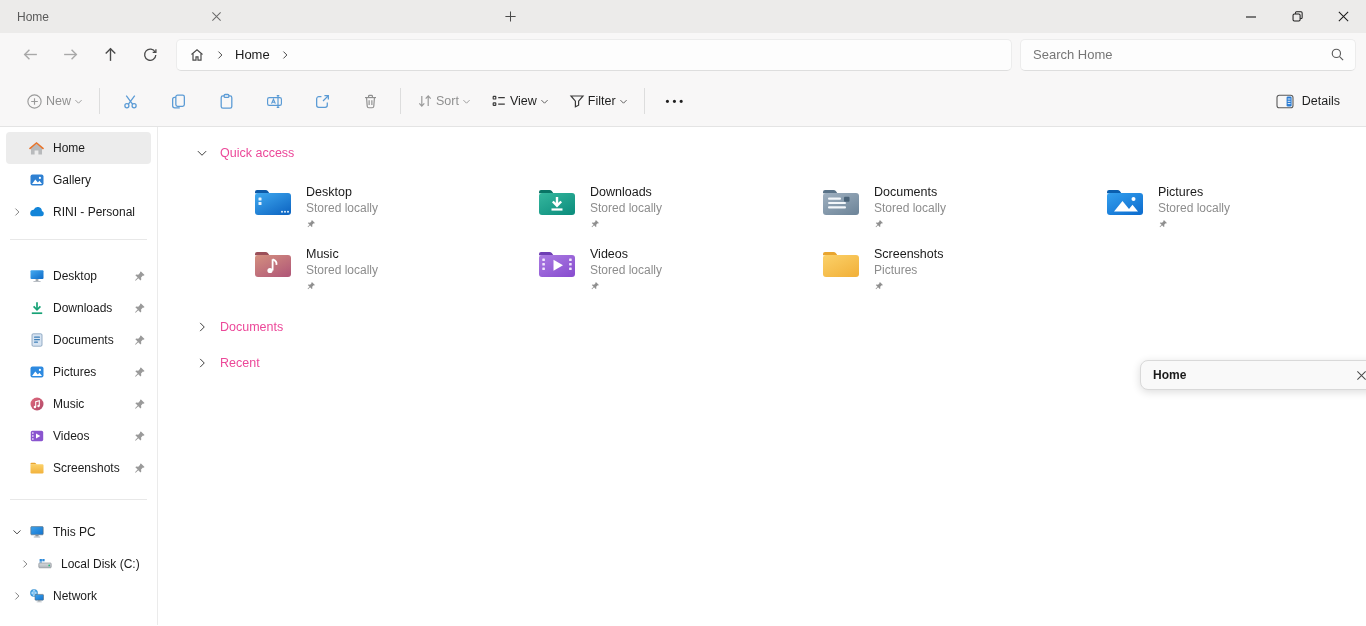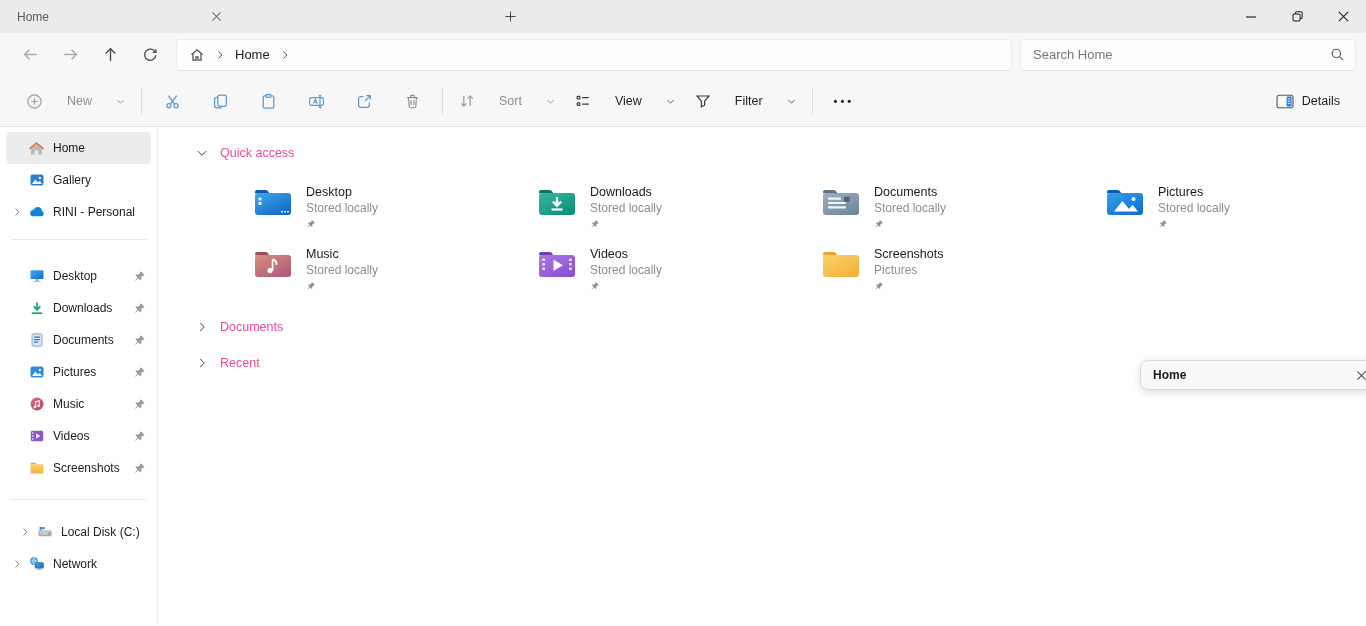--- a/index.html
+++ b/index.html
@@ -20,21 +20,21 @@
   .navbar { height:43px; background:#f8f7f7; display:flex; align-items:center; padding:0 10px; }
   .navbtn { width:40px; height:36px; display:flex; align-items:center; justify-content:center; border-radius:5px; flex:0 0 auto; }
   .crumb { flex:1; height:32px; margin:0 8px 0 6px; background:#fdfdfd; border:1px solid #ececec; border-bottom-color:#dedede; border-radius:5px; display:flex; align-items:center; padding:0 12px; gap:10px; }
   .crumb-label { font-size:13px; color:#1b1b1b; }
   .searchbox { width:336px; height:32px; background:#fdfdfd; border:1px solid #ececec; border-bottom-color:#dedede; border-radius:5px; display:flex; align-items:center; padding:0 10px 0 12px; }
   .searchbox input { flex:1; border:none; outline:none; background:transparent; font-family:"Liberation Sans",sans-serif; font-size:13px; color:#0f766e; }
   .searchbox input::placeholder { color:#767676; }
 
   
   .toolbar { height:51px; background:#f8f7f7; border-bottom:1px solid #e4e4e4; display:flex; align-items:center; padding:0 16px; }
-  .tbtn { height:36px; display:flex; align-items:center; justify-content:center; border-radius:5px; gap:24px; }
+  .tbtn { height:36px; display:flex; align-items:center; justify-content:center; border-radius:5px; gap:3px; }
   .tbtn.iconic { width:48px; }
   .tlabel { font-size:12.5px; }
   .gray { color:#909090; }
   .dark { color:#1f1f1f; }
   .tsep { width:1px; height:26px; background:#dddddd; margin:0 6px; }
   .more-dots { font-size:11px; letter-spacing:3px; font-weight:bold; color:#1f1f1f; padding-left:3px; }
   .spacer { flex:1; }
   .details-btn { height:36px; display:flex; align-items:center; gap:8px; padding:0 10px; border-radius:5px; }
 
   
@@ -446,20 +446,41 @@
         <span class="sb-label">Screenshots</span>
         <span class="sb-pin">
           <svg width="13" height="13" viewBox="0 0 16 16">
               <path d="M9.8 1.8l4.4 4.4-1 .9-1-.2-2.3 2.3.3 2.6-1 1-2.7-2.7-3.2 3.2-.8-.8 3.2-3.2L2.9 6.5l1-1 2.6.3 2.3-2.3-.2-1z" fill="#9a9a9a"></path>
             </svg>
         </span>
       </div>
 
       <div class="sb-sep second"></div>
 
+      <div class="sb-item">
+        <span class="sb-chev">
+          <svg width="10" height="10" viewBox="0 0 16 16" fill="none" stroke="#3a3a3a" stroke-width="1.5">
+              <path d="M2.5 5.5 8 11l5.5-5.5"></path>
+            </svg>
+        </span>
+        <span class="sb-icon">
+          <svg width="16" height="16" viewBox="0 0 16 16">
+              <defs>
+                <linearGradient id="sgPc" x1="0" y1="0" x2="1" y2="1">
+                  <stop offset="0" stop-color="#3fa3ec"></stop>
+                  <stop offset="1" stop-color="#1173cf"></stop>
+                </linearGradient>
+              </defs>
+              <rect x="1.8" y="2.6" width="12.4" height="8.2" rx="0.8" fill="url(#sgPc)" stroke="#5f6b76" stroke-width="0.6"></rect>
+              <rect x="6.4" y="10.8" width="3.2" height="1.7" fill="#8d949b"></rect>
+              <rect x="4.6" y="12.5" width="6.8" height="1" rx="0.4" fill="#aab1b8"></rect>
+            </svg>
+        </span>
+        <span class="sb-label">This PC</span>
+      </div>
 
       <div class="sb-item">
         <span class="sb-chev indent">
           <svg width="10" height="10" viewBox="0 0 16 16" fill="none" stroke="#7a7a7a" stroke-width="1.5">
               <path d="M5.5 2.5 11 8l-5.5 5.5"></path>
             </svg>
         </span>
         <span class="sb-icon">
           <svg width="16" height="16" viewBox="0 0 16 16">
               <defs>

